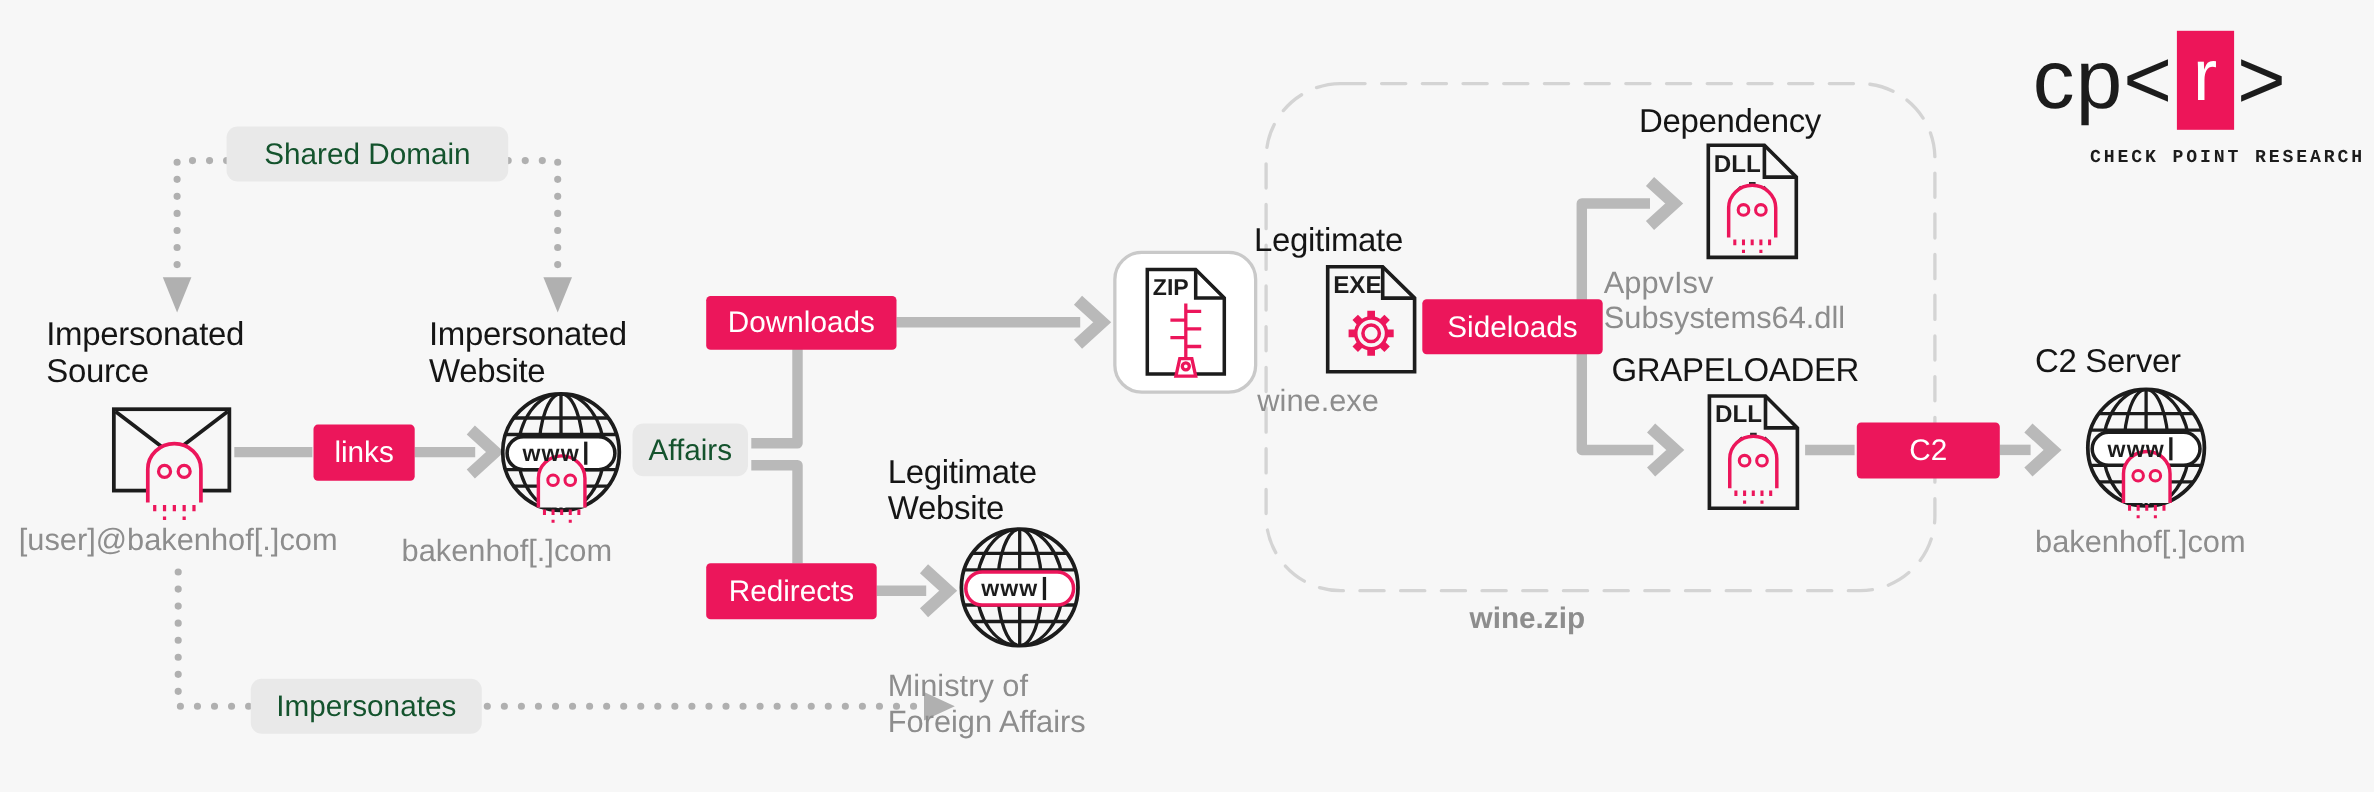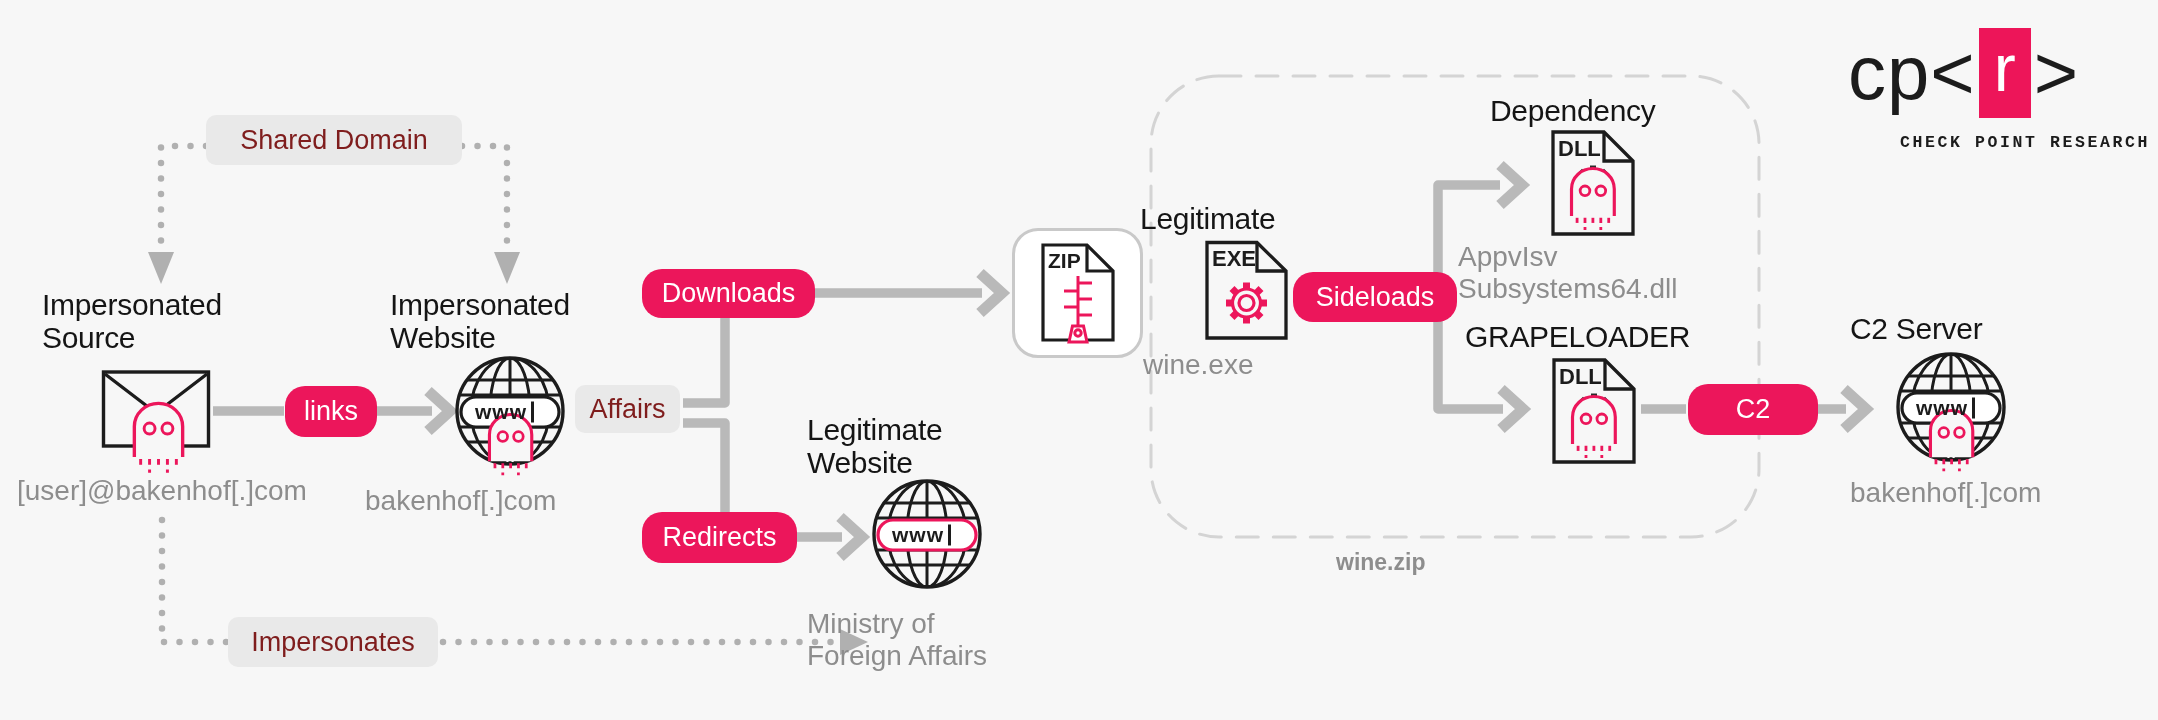--- a/index.html
+++ b/index.html
@@ -2,24 +2,24 @@
 <html><head>
 <meta charset="utf-8">
 <style>
   html,body{margin:0;padding:0;background:#f7f7f7;}
   .stage{position:relative;width:2158px;height:720px;background:#f7f7f7;overflow:hidden;
          font-family:"Liberation Sans",sans-serif;}
   .abs{position:absolute;}
   svg text{font-family:"Liberation Sans",sans-serif;}
   .title{font-weight:normal;font-size:30px;line-height:33px;color:#151515;text-align:left;letter-spacing:-0.3px;}
   .sub{font-size:28px;line-height:32px;color:#8d8d8d;text-align:left;}
-  .sub.bold{font-weight:bold;font-size:23px;}
-  .pill{background:#e9e9e9;border-radius:10px;color:#7f1d1d;font-size:27px;
+  .sub.bold{font-weight:bold;font-size:27px;}
+  .pill{background:#e9e9e9;border-radius:10px;color:#14532d;font-size:27px;
         display:flex;align-items:center;justify-content:center;}
-  .btn{background:#ec165b;border-radius:20px;color:#ffffff;font-size:27px;
+  .btn{background:#ec165b;border-radius:4px;color:#ffffff;font-size:27px;
        display:flex;align-items:center;justify-content:center;}
   .zipbox{box-sizing:border-box;background:#ffffff;border:3px solid #c9c9c9;border-radius:26px;}
   .logo-row{display:flex;align-items:center;color:#1c1c1c;}
   .logo-txt{font-size:76px;line-height:90px;font-weight:400;letter-spacing:1px;}
   .logo-rbox{width:52px;height:90px;background:#ed1559;display:flex;align-items:center;
              justify-content:center;margin:0 3px;}
   .logo-r{color:#ffffff;font-size:66px;line-height:66px;transform:translateY(-5px);}
   .logo-tag{font-size:16.5px;font-weight:bold;letter-spacing:2.6px;color:#1c1c1c;text-align:center;white-space:nowrap;font-family:Liberation Mono, monospace;}
 </style>
 </head>

